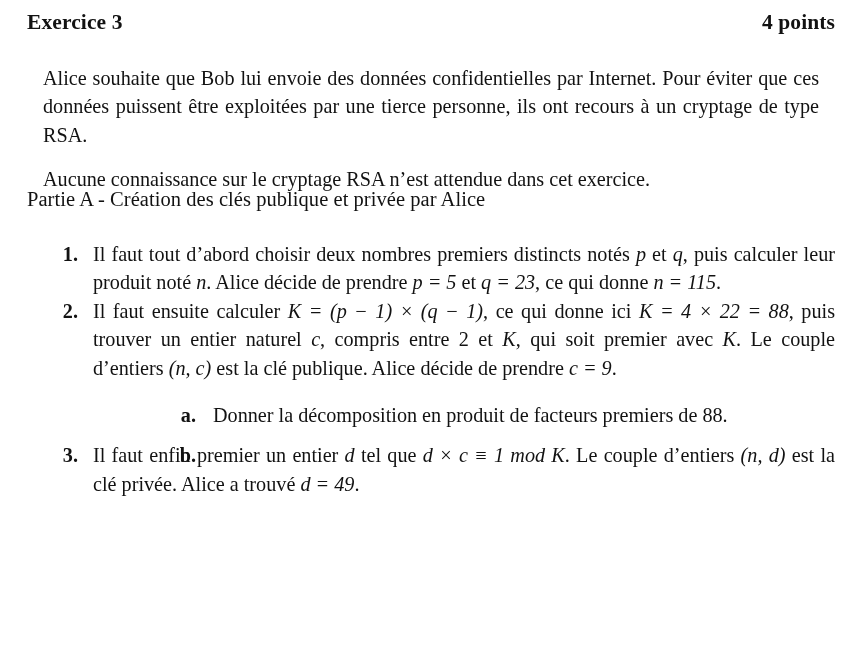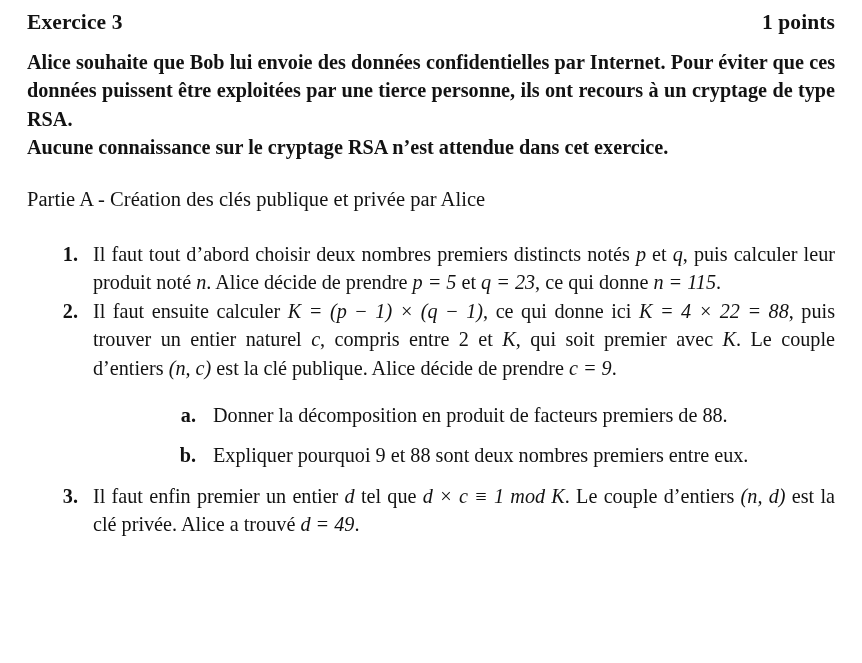--- a/index.html
+++ b/index.html
@@ -42,21 +42,21 @@
   .intro {
     position: absolute;
     left: 27px;
     width: 808px;
     top: 48px;
     font-size: 20.2px;
     line-height: 28.4px;
     text-align: justify;
     text-justify: inter-word;
   }
-  .intro p { margin: 0; font-weight: bold; }
+  .intro p { margin: 16px; }
   .intro p.justified { text-align: justify; }
   .intro p.last-line { text-align: left; }
 
   
   .partie {
     position: absolute;
     left: 27px;
     top: 188px;
     font-weight: normal;
     font-size: 20.5px;
@@ -121,21 +121,21 @@
   i.mv { font-style: italic; }
   .nowrap { white-space: nowrap; }
 </style>
 </head>
 <body>
 
 <div class="page">
 
   <div class="ex-header">
     <span class="title">Exercice 3</span>
-    <span class="points">1 points</span>
+    <span class="points">4 points</span>
   </div>
 
   <div class="intro">
     <p class="justified">Alice souhaite que Bob lui envoie des données confidentielles par Internet. Pour éviter que ces données puissent être exploitées par une tierce personne, ils ont recours à un cryptage de type RSA.</p>
     <p class="last-line">Aucune connaissance sur le cryptage RSA n’est attendue dans cet exercice.</p>
   </div>
 
   <div class="partie">Partie A - Création des clés publique et privée par Alice</div>
 
   <div class="qlist">
@@ -149,21 +149,20 @@
       <span class="marker">2.</span>
       <span class="body"><span>Il faut ensuite calculer </span><i class="mv nowrap">K = (p − 1) × (q − 1)</i><span>, ce qui donne ici </span><i class="mv nowrap">K = 4 × 22 = 88</i><span>, puis trouver un entier naturel </span><i class="mv">c</i><span>, compris entre 2 et </span><i class="mv">K</i><span>, qui soit premier avec </span><i class="mv">K</i><span>. Le couple d’entiers </span><i class="mv nowrap">(n, c)</i><span> est la clé publique. Alice décide de prendre </span><i class="mv nowrap">c = 9</i><span>.</span></span>
 
       <div class="sublist">
         <div class="subitem">
           <span class="marker">a.</span>
           <span>Donner la décomposition en produit de facteurs premiers de 88.</span>
         </div>
         <div class="subitem">
           <span class="marker">b.</span>
-          <span>Expliquer pourquoi 9 et 88 sont deux nombres premiers entre eux.</span>
         </div>
       </div>
     </div>
 
     <div class="qitem">
       <span class="marker">3.</span>
       <span class="body"><span>Il faut enfin premier un entier </span><i class="mv">d</i><span> tel que </span><i class="mv nowrap">d × c ≡ 1   mod K</i><span>. Le couple d’entiers </span><i class="mv nowrap">(n, d)</i><span> est la clé privée. Alice a trouvé </span><i class="mv nowrap">d = 49</i><span>.</span></span>
     </div>
 
   </div>

